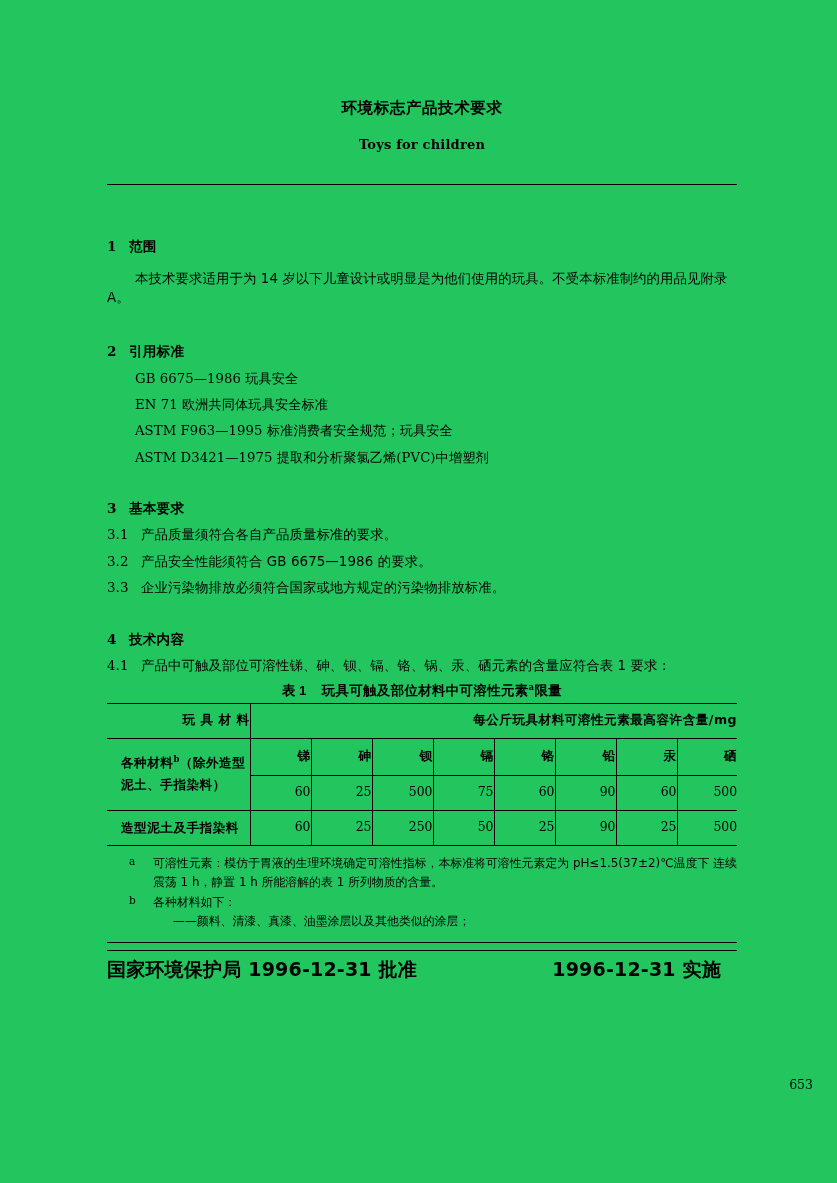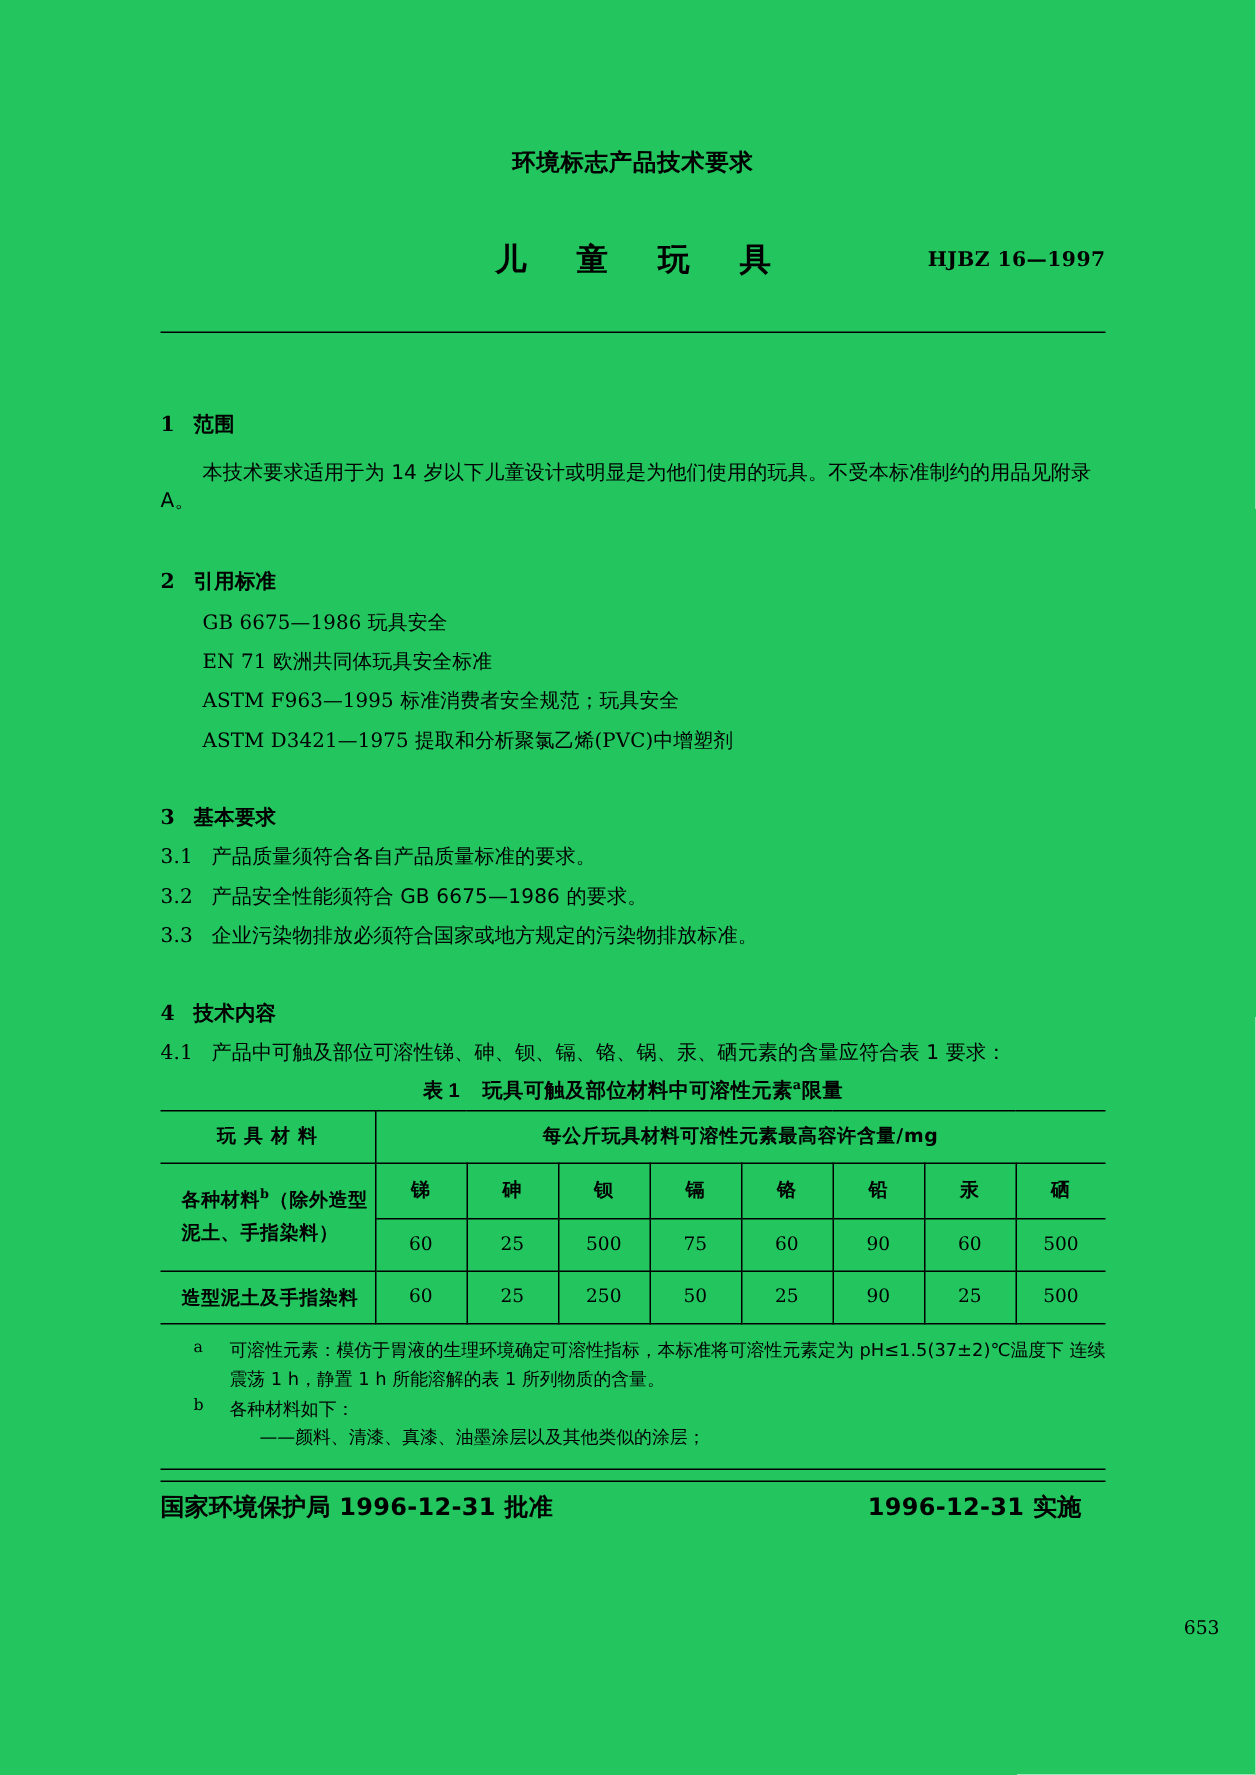--- a/index.html
+++ b/index.html
@@ -134,21 +134,21 @@
     letter-spacing: 0;
   }
   table.limits {
     border-collapse: collapse;
     width: 630px;
     table-layout: fixed;
     font-size: 12.6px;
   }
   table.limits td {
     border: 1px solid #000;
-    text-align: center;
+    text-align: right;
     vertical-align: middle;
     padding: 0;
     font-weight: bold;
     letter-spacing: 0.5px;
   }
   table.limits td.num {
     font-weight: normal;
     font-family: "DejaVu Serif", "Liberation Serif", serif;
     letter-spacing: 0;
     font-size: 12.4px;
@@ -195,21 +195,21 @@
   
   .footer-rule {
     margin-top: 7px;
     border-top: 1.6px solid #000;
     width: 630px;
   }
   .footer-row {
     position: relative;
     margin-top: 9px;
     height: 20px;
-    font-size: 16px;
+    font-size: 19px;
     font-weight: bold;
     letter-spacing: 0.2px;
   }
   .footer-left { position: absolute; left: 0; top: 0; }
   .footer-right { position: absolute; right: 16px; top: 0; }
   .page-number {
     position: absolute;
     right: 24px;
     top: 1077px;
     font-size: 12.5px;
@@ -224,25 +224,22 @@
 </style>
 </head>
 <body>
 
 <div class="page">
   <div class="content">
 
     <div class="doc-header">
       <div class="series-title">环境标志产品技术要求</div>
 
-      <div class="title-row">
-        <div class="main-title">儿 童 玩 具</div>
-        <div class="std-code">HJBZ 16—1997</div>
-      </div>
-
+
+      <div class="en-title">Toys for children</div>
       <div class="rule-top"></div>
     </div>
 
     <div class="body-text">
 
       <div class="clause-head">
         <span class="num">1</span><span>范围</span>
       </div>
       <div class="para">本技术要求适用于为 14 岁以下儿童设计或明显是为他们使用的玩具。不受本标准制约的用品见附录 A。</div>
 

